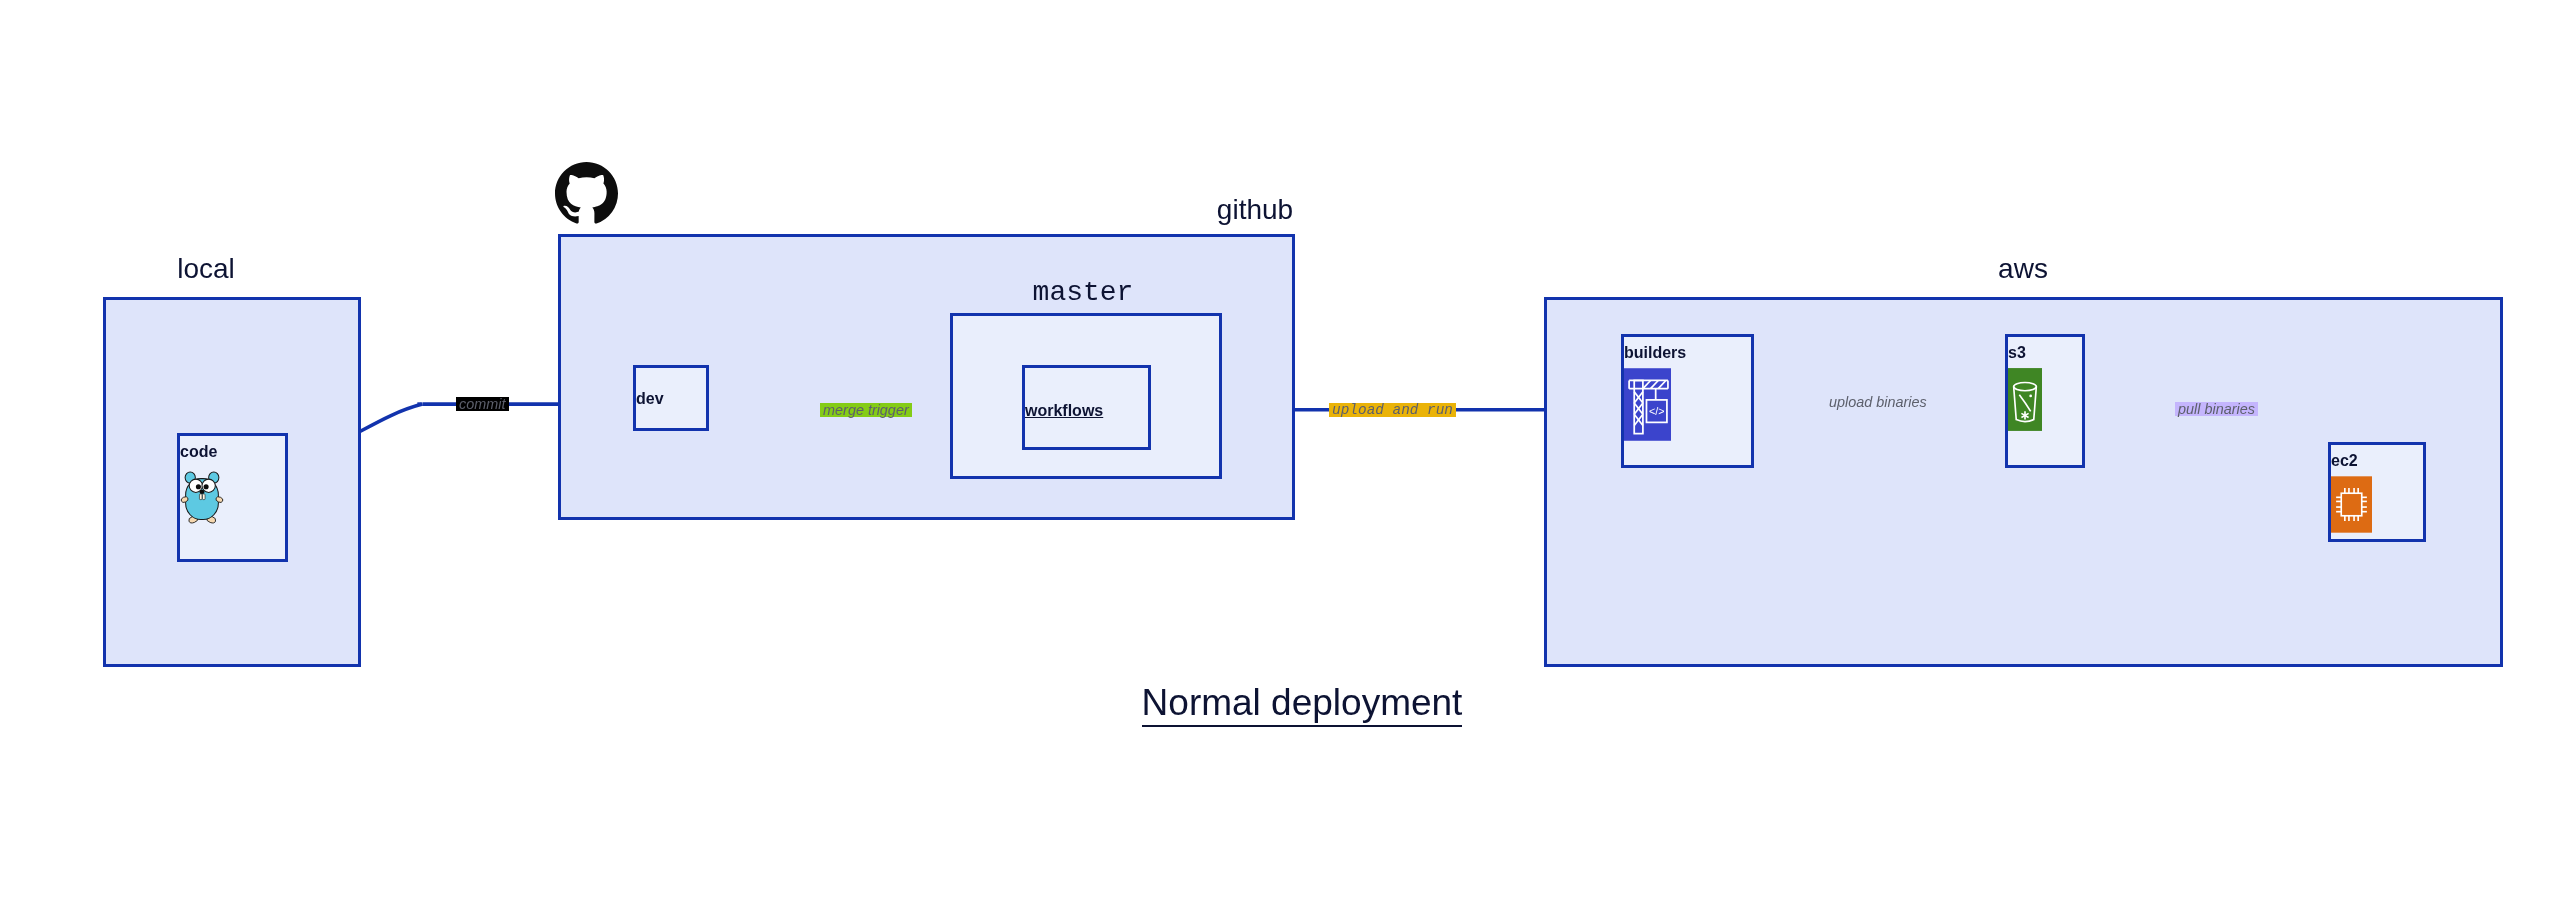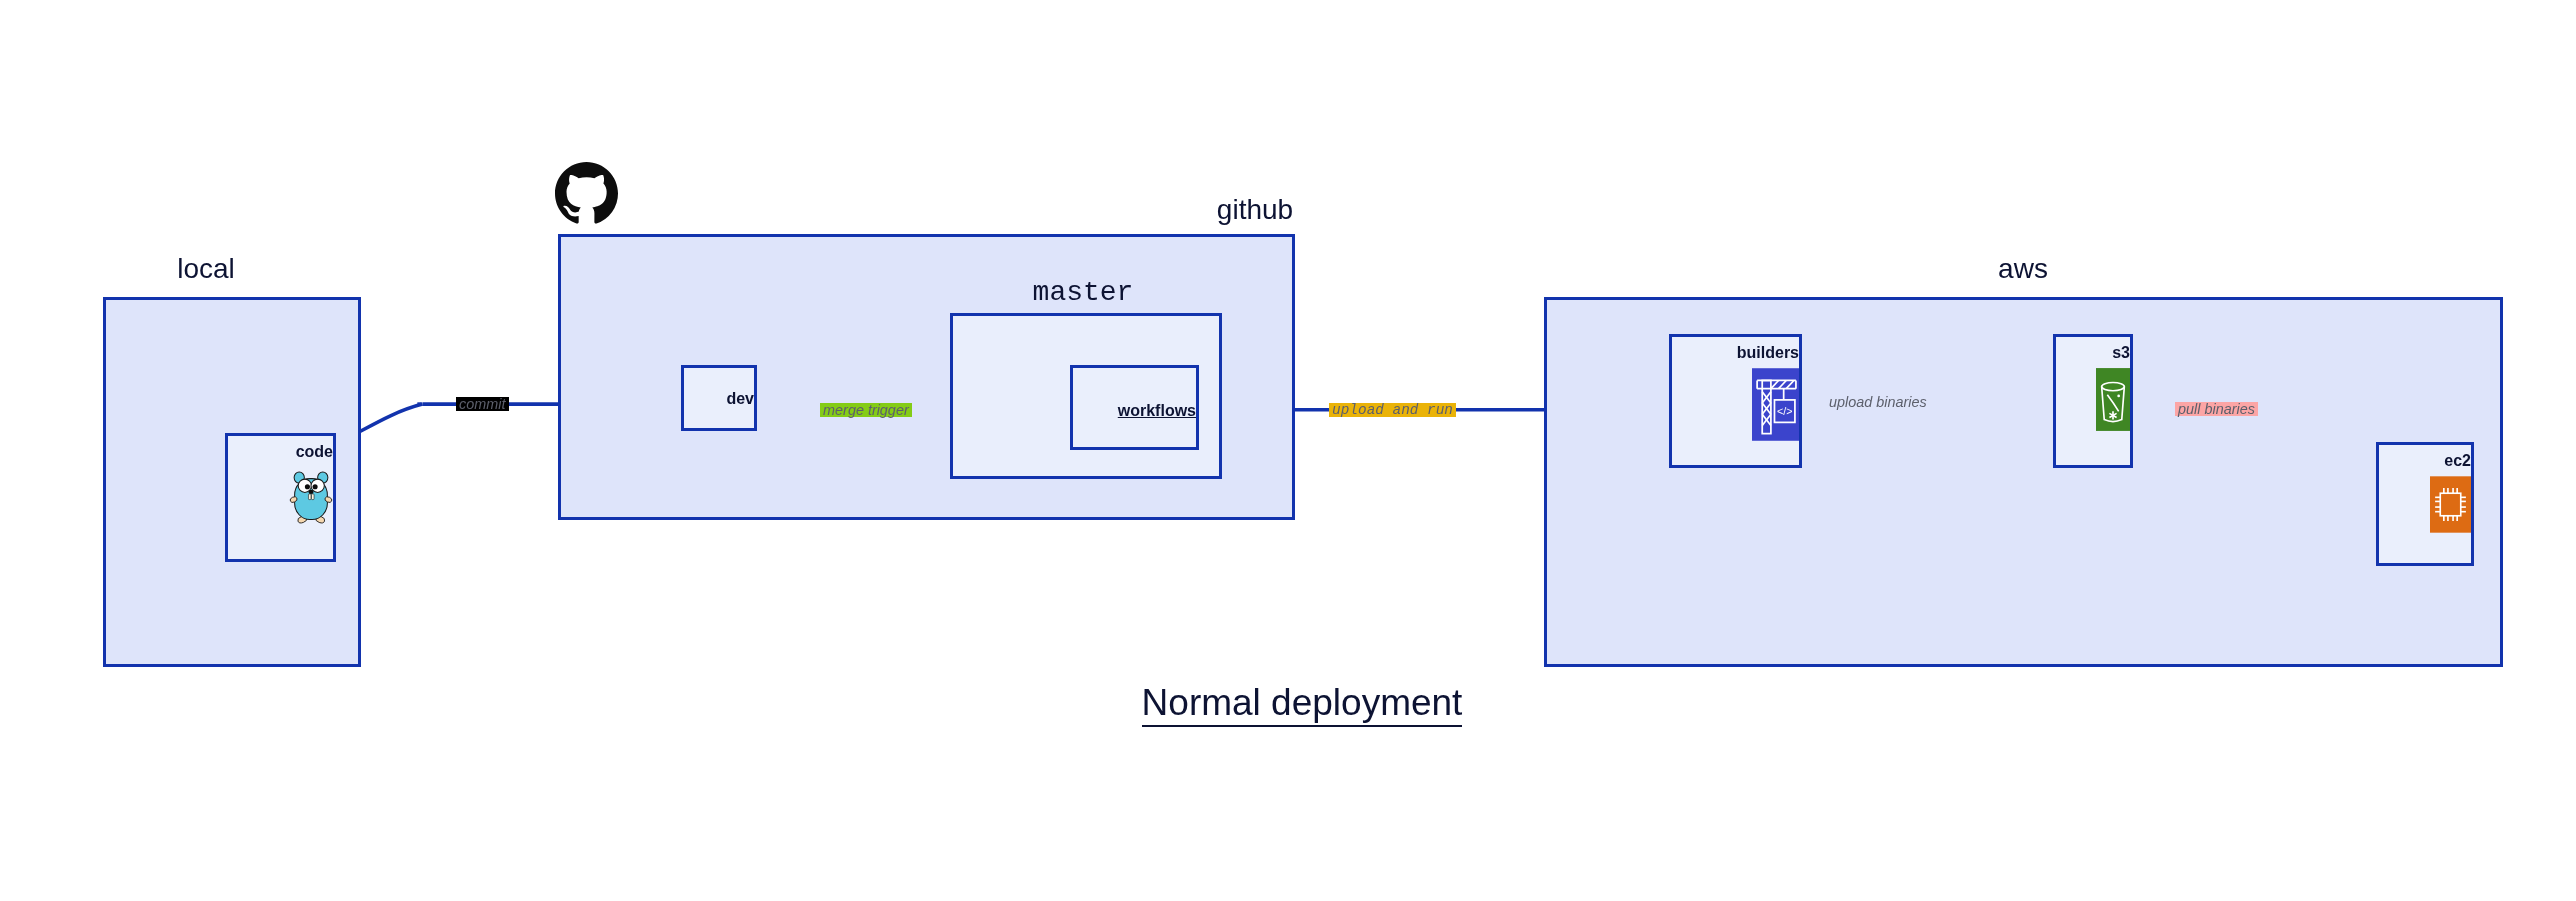--- a/index.html
+++ b/index.html
@@ -45,23 +45,22 @@
     box-sizing: border-box;
   }
   
   .node {
     position: absolute;
     background: #eaeffc;
     border: 3.6px solid #1233ad;
     box-sizing: border-box;
     display: flex;
     flex-direction: column;
-    align-items: flex-end;
+    align-items: flex-start;
     padding-top: 7.2px;
-    margin-left: 48px;
   }
   .node-label {
     color: #0d1333;
     font-size: 16px;
     font-weight: bold;
     line-height: 1.1;
     white-space: nowrap;
     font-family: "Liberation Sans", sans-serif;
   }
   .node-icon {
@@ -245,21 +244,21 @@
           <path d="M 22,52 Q 34,68 44,84"></path>
           <circle cx="44" cy="54" r="2.6" fill="#ffffff" stroke="none"></circle>
           <line x1="33" y1="84" x2="33" y2="100"></line>
           <line x1="26" y1="88" x2="40" y2="96"></line>
           <line x1="40" y1="88" x2="26" y2="96"></line>
         </g>
       </svg>
     </div>
   </div>
 
-  <div class="node" style="left:2328px; top:442px; width:98px; height:124px;padding-left:14px;">
+  <div class="node" style="left:2328px; top:442px; width:98px; height:100px;">
     <div class="node-label">ec2</div>
     <div class="node-icon">
       <svg width="41" height="57" viewBox="0 0 80 110" xmlns="http://www.w3.org/2000/svg">
         <rect x="0" y="0" width="80" height="110" fill="#dd6b13"></rect>
         <g stroke="#ffffff" stroke-width="3.2" fill="none">
           <rect x="20" y="33" width="40" height="44"></rect>
           <line x1="27" y1="33" x2="27" y2="23"></line>
           <line x1="35" y1="33" x2="35" y2="23"></line>
           <line x1="45" y1="33" x2="45" y2="23"></line>
           <line x1="53" y1="33" x2="53" y2="23"></line>
@@ -277,20 +276,20 @@
           <line x1="60" y1="69" x2="70" y2="69"></line>
         </g>
       </svg>
     </div>
   </div>
 
   <div class="edge-label" style="left:456px; top:397px; background:#000000; padding:0 3.1px;">commit</div>
   <div class="edge-label" style="left:820px; top:403px; background:#84cc16; padding:0 3.1px;">merge trigger</div>
   <div class="edge-label" style="left:1329px; top:403px; background:#eab308; padding:0 3.1px;font-family:Liberation Mono, monospace;">upload and run</div>
   <div class="edge-label" style="left:1826px; top:395px; background:#dee4fa; padding:0 3.1px;">upload binaries</div>
-  <div class="edge-label" style="left:2175px; top:402px; background:#fca5a5; padding:0 3.1px;">pull binaries</div>
+  <div class="edge-label" style="left:2175px; top:402px; background:#c4b5fd; padding:0 3.1px;">pull binaries</div>
 
   <div id="diagram-title">
     <span>Normal deployment</span>
   </div>
 
 </div>
 
 
 </body></html>

